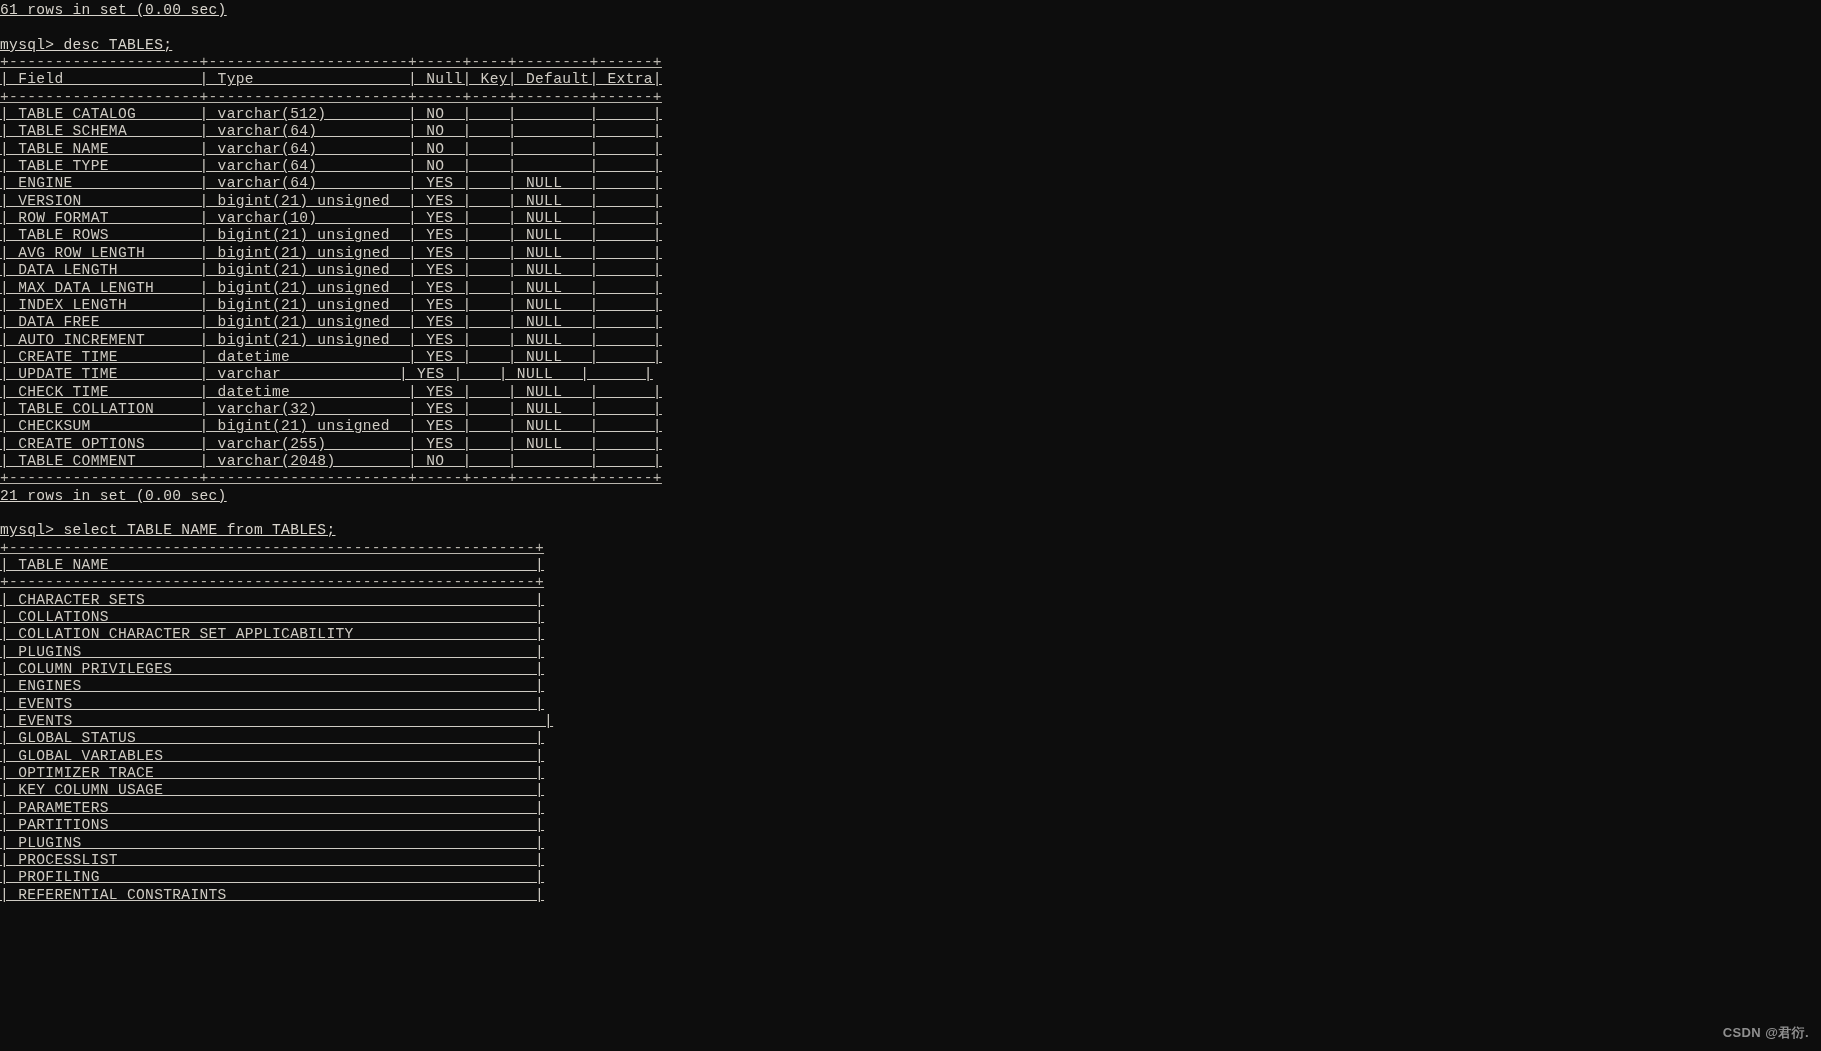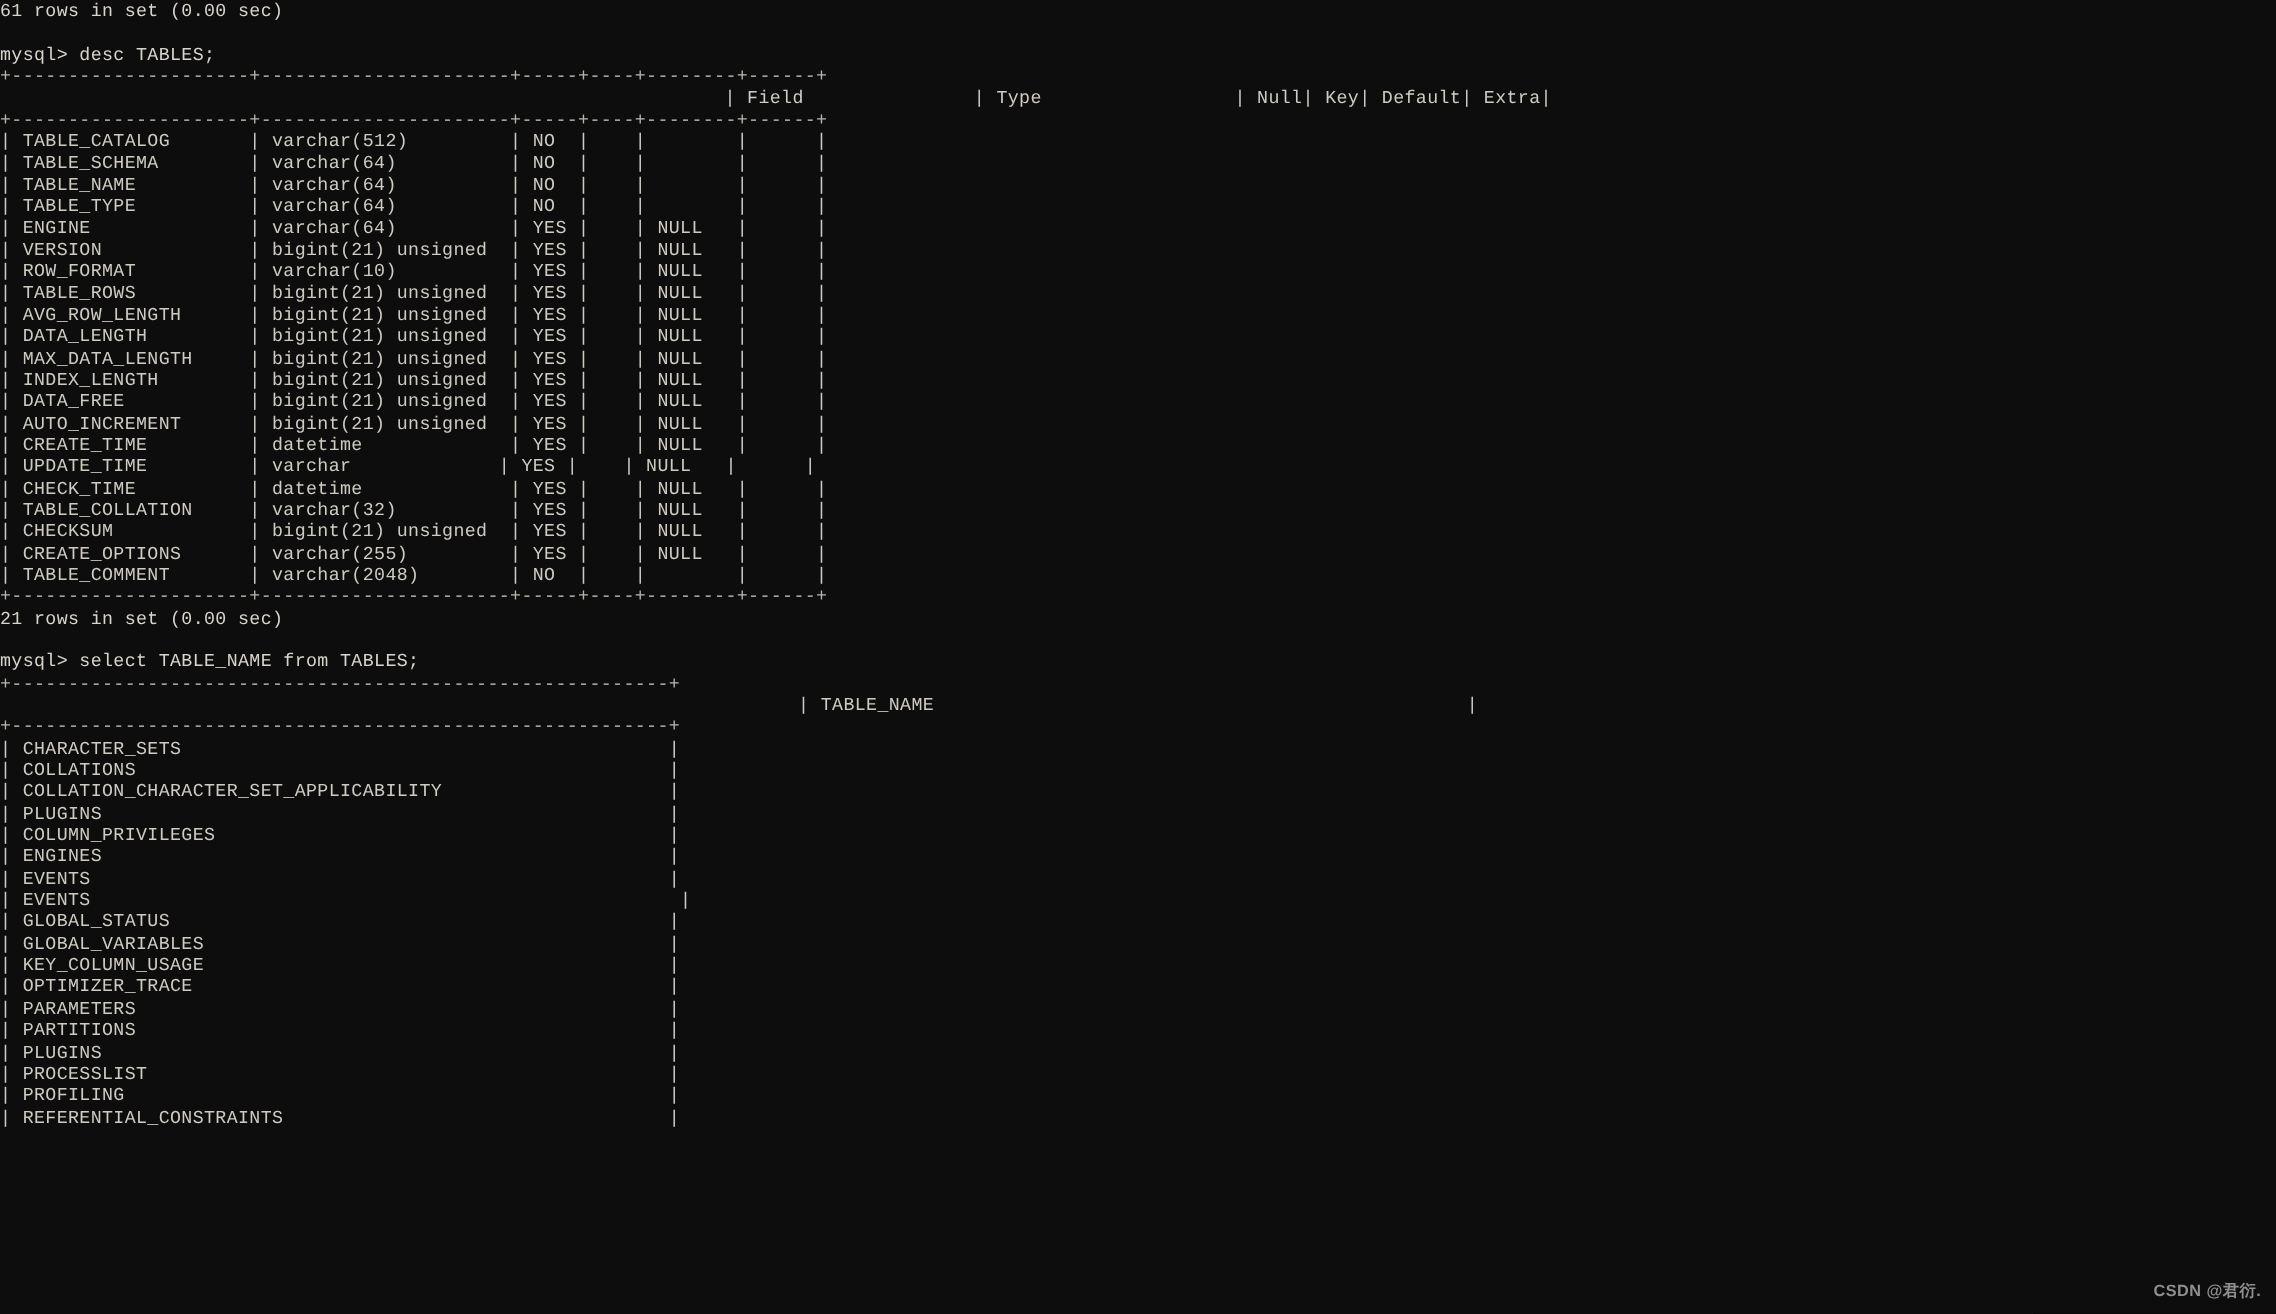--- a/index.html
+++ b/index.html
@@ -33,32 +33,33 @@
     white-space: pre;
     height: 17.35px;
     line-height: 17.35px;
     font-family: "Liberation Mono", "DejaVu Sans Mono", monospace;
     font-size: 14.6px;
     color: #cfcbc3;
   }
   
   .line, .rule, .rowline {
     font-family: "Liberation Mono", "DejaVu Sans Mono", monospace;
+    text-decoration: underline;
   }
   .blank { height: 17.35px; }
   .rule {
     white-space: pre;
     color: #b9b5ad;
     height: 17.35px;
     line-height: 17.35px;
     font-size: 14.6px;
   }
   .prompt-line { color: #d8d4cc; }
   .status-line { color: #d8d4cc; }
-  .header-line { color: #d8d4cc; text-align: center; }
+  .header-line { color: #d8d4cc; }
   .rowline { white-space: pre; height: 17.35px; line-height: 17.35px; font-size: 14.6px; color: #cfcbc3; }
   .watermark {
     position: absolute;
     right: 12px;
     bottom: 9px;
     color: #8f8f8f;
     font-size: 13px;
     font-family: "Liberation Sans", sans-serif;
     letter-spacing: 0.03em;
     font-weight: bold;
@@ -108,22 +109,22 @@
       <div class="rowline">| CHARACTER_SETS                                           |</div>
       <div class="rowline">| COLLATIONS                                               |</div>
       <div class="rowline">| COLLATION_CHARACTER_SET_APPLICABILITY                    |</div>
       <div class="rowline">| PLUGINS                                                  |</div>
       <div class="rowline">| COLUMN_PRIVILEGES                                        |</div>
       <div class="rowline">| ENGINES                                                  |</div>
       <div class="rowline">| EVENTS                                                   |</div>
       <div class="rowline">| EVENTS                                                    |</div>
       <div class="rowline">| GLOBAL_STATUS                                            |</div>
       <div class="rowline">| GLOBAL_VARIABLES                                         |</div>
+      <div class="rowline">| OPTIMIZER_TRACE                                          |</div>
       <div class="rowline">| KEY_COLUMN_USAGE                                         |</div>
-      <div class="rowline">| OPTIMIZER_TRACE                                          |</div>
       <div class="rowline">| PARAMETERS                                               |</div>
       <div class="rowline">| PARTITIONS                                               |</div>
       <div class="rowline">| PLUGINS                                                  |</div>
       <div class="rowline">| PROCESSLIST                                              |</div>
       <div class="rowline">| PROFILING                                                |</div>
       <div class="rowline">| REFERENTIAL_CONSTRAINTS                                  |</div>
     </div>
 </div>
 
 <div class="watermark">CSDN @君衍.</div>

